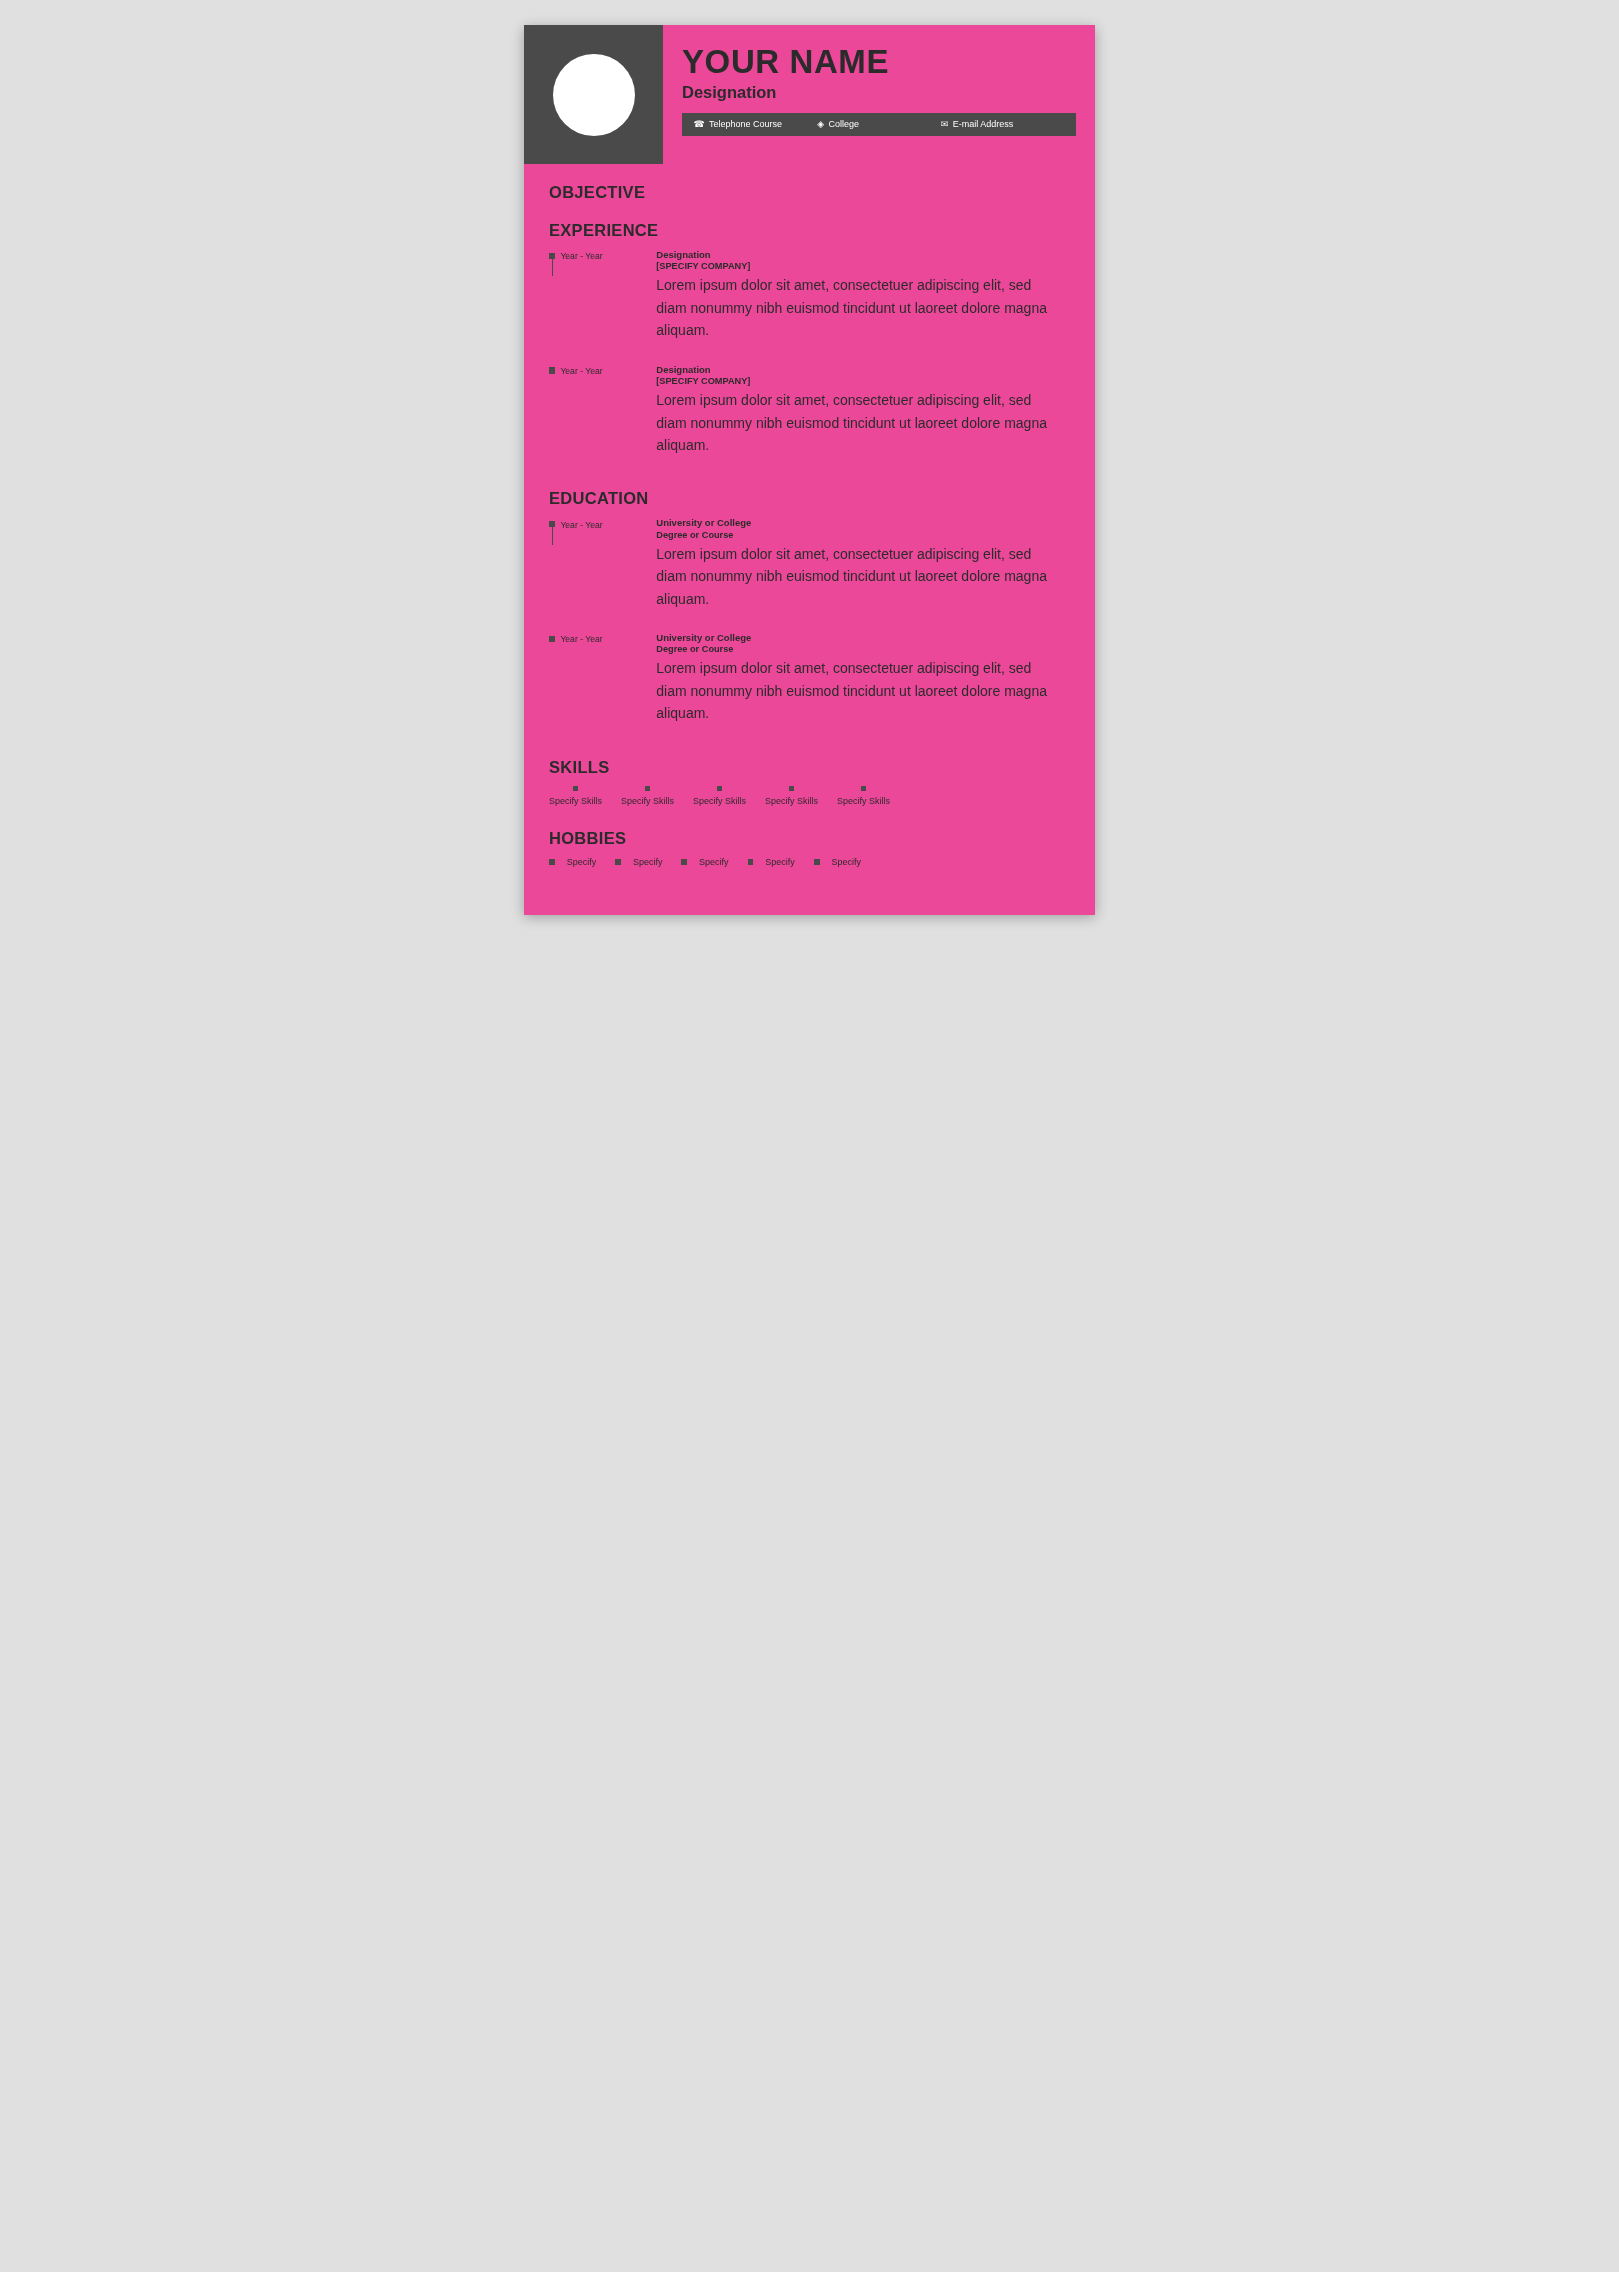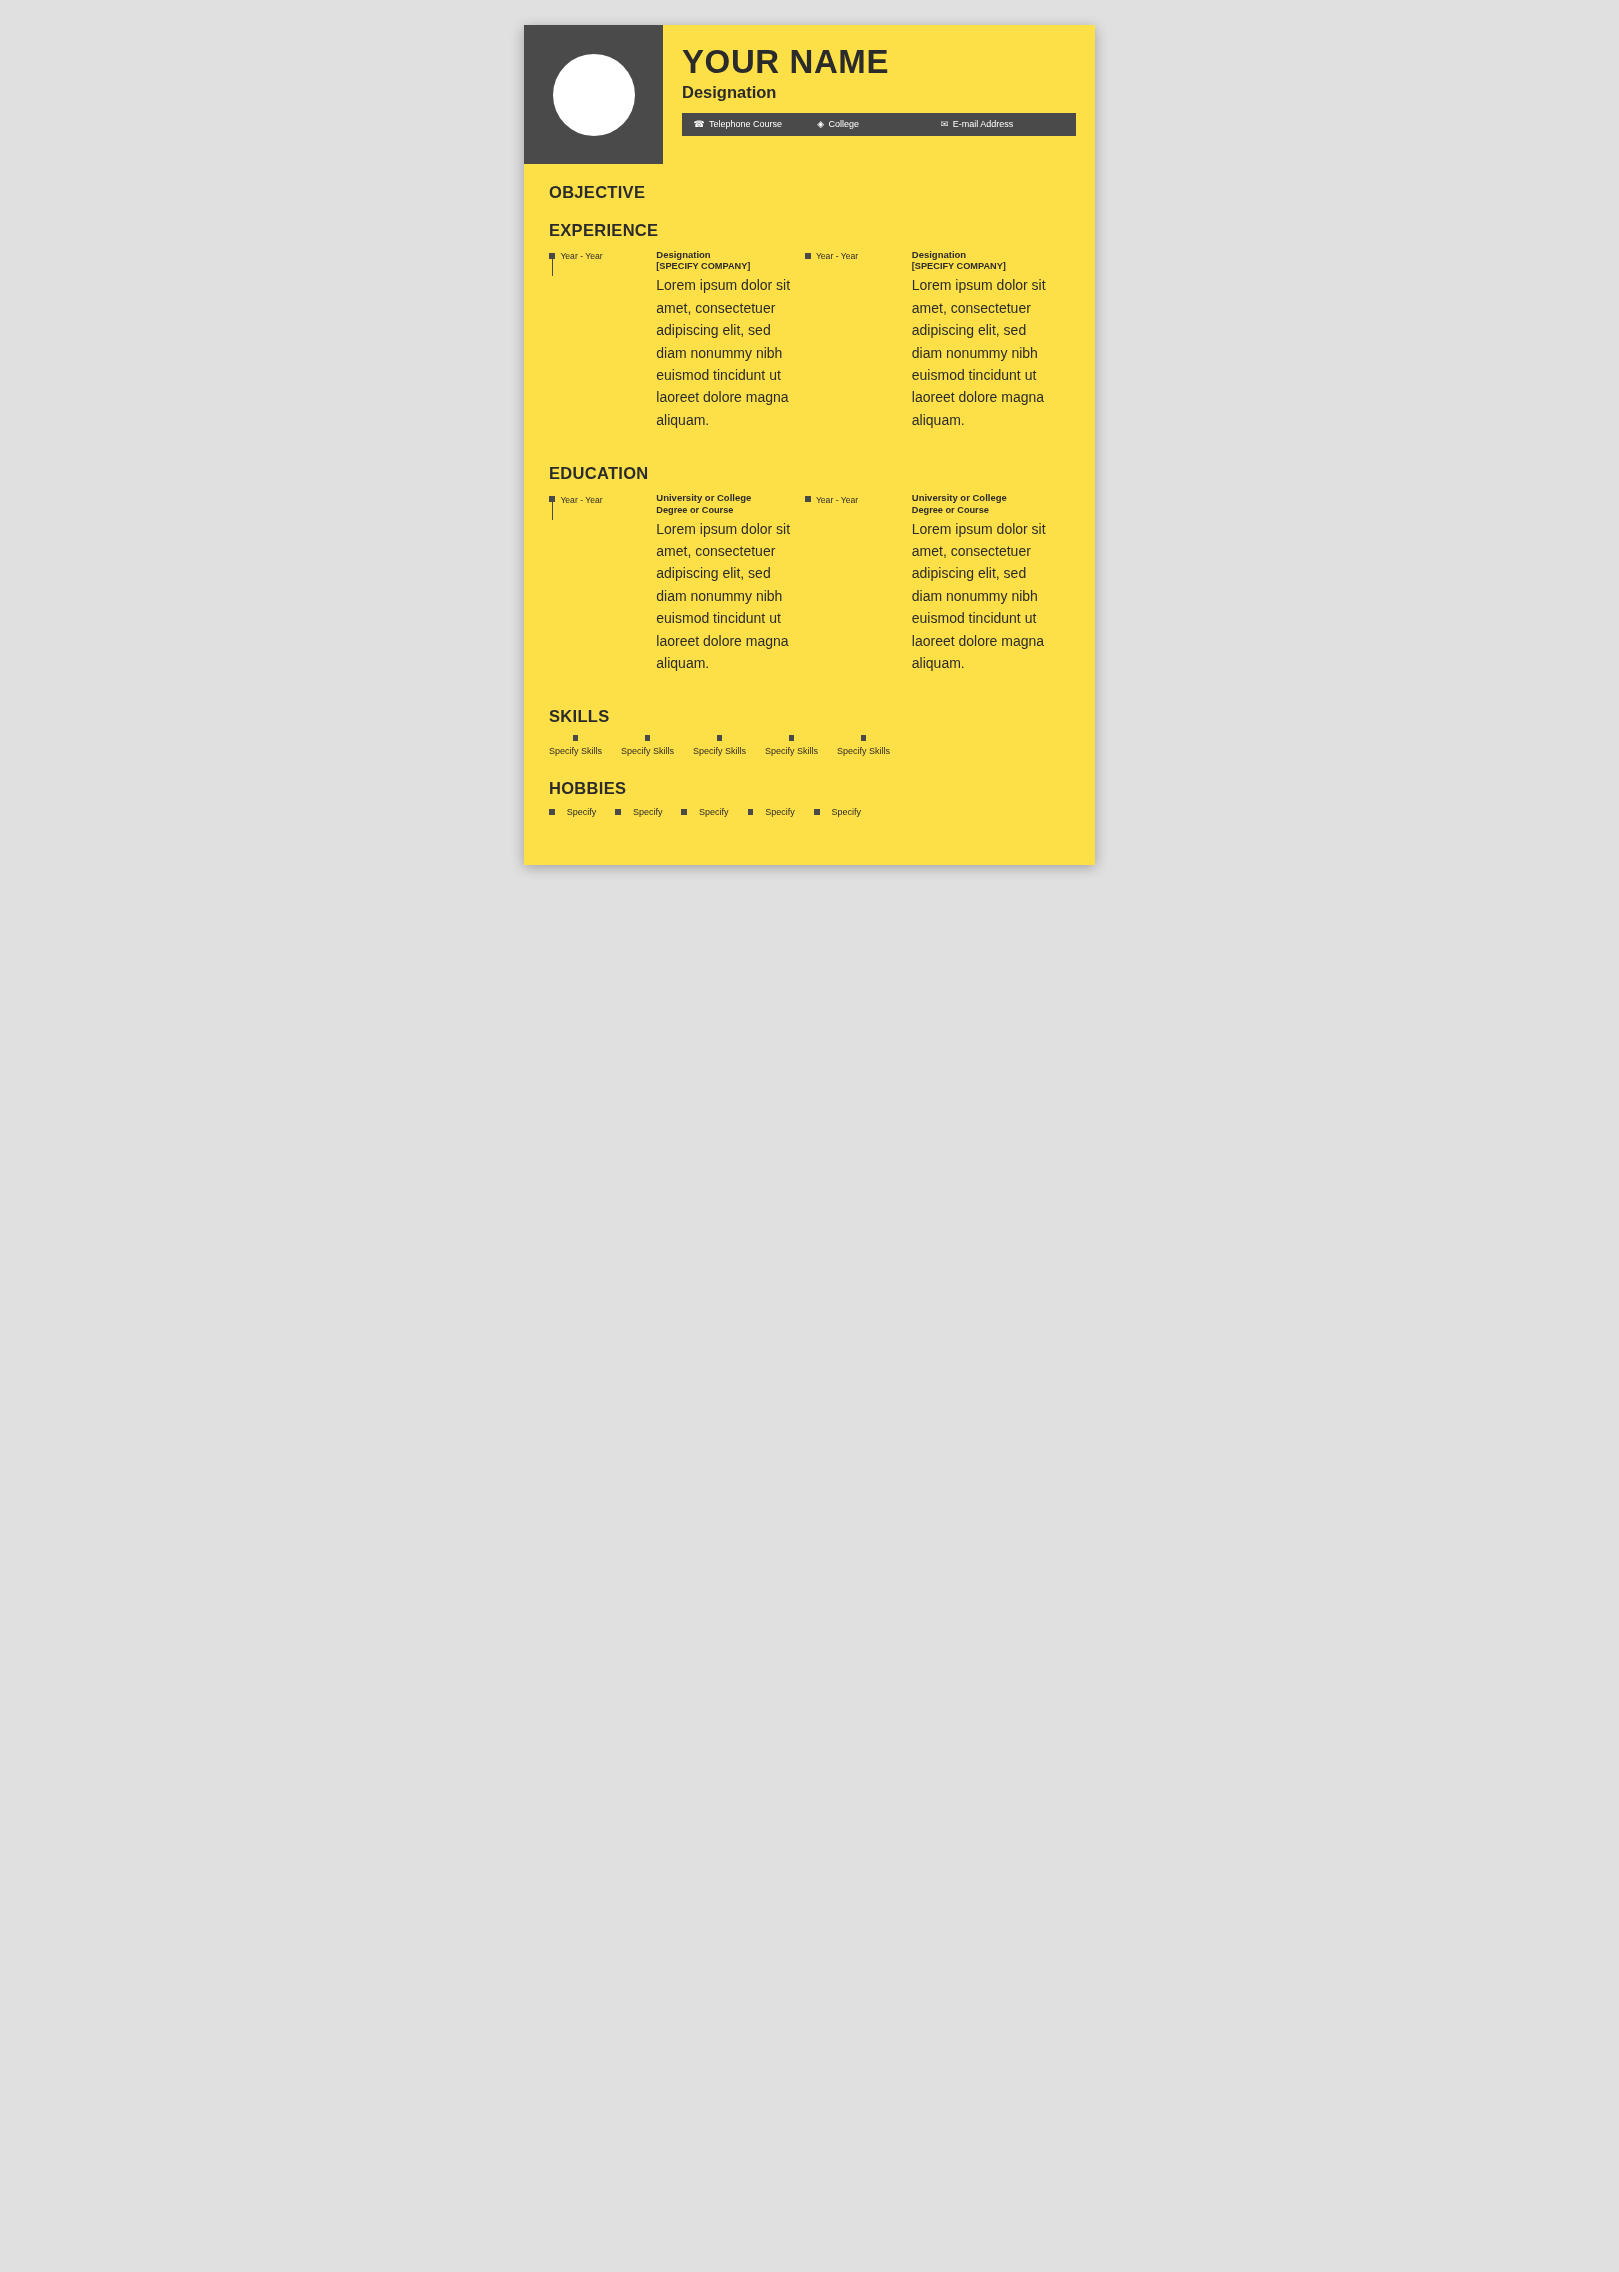--- a/index.html
+++ b/index.html
@@ -11,21 +11,21 @@
     body {
       background: #e0e0e0;
       display: flex;
       justify-content: center;
       align-items: flex-start;
       padding: 25px 12.7px;
       font-family: Arial, Helvetica, sans-serif;
     }
 
     .resume-page {
-      background: #fde047;
+      background: #ec4899;
       width: 571px;
       min-height: 799px;
       padding: 0;
       box-shadow: 0 2.5px 12.7px rgba(0,0,0,0.3);
     }
 
     
     .header {
       display: flex;
       flex-direction: row;
@@ -119,22 +119,22 @@
 
     .objective-text {
       font-size: 9.2px;
       color: #2b2b2b;
       line-height: 1.65;
     }
 
     
     .timeline {
       display: flex;
-      flex-direction: row;
-      gap: 0;
+      flex-direction: column;
+      gap: 8px;
     }
 
     .timeline-item {
       display: flex;
       flex-direction: row;
       align-items: flex-start;
       margin-bottom: 14px;
       position: relative;
     }
 

